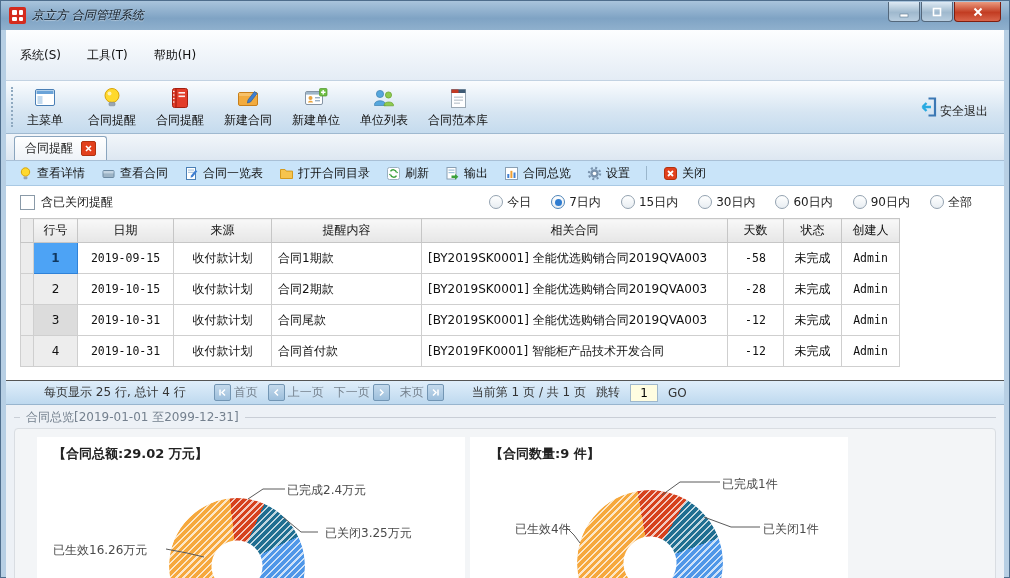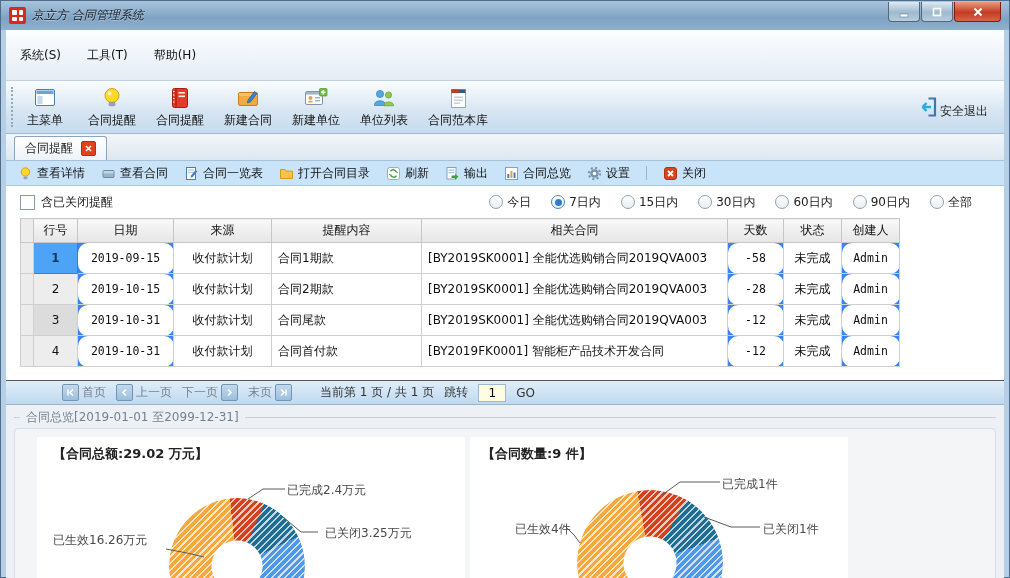--- a/index.html
+++ b/index.html
@@ -53,39 +53,39 @@
   .listwrap{height:162px;background:#fff;border-bottom:1px solid #555;position:relative;}
   table.grid{border-collapse:collapse;margin-left:14px;table-layout:fixed;background:#3b82f6;}
   table.grid{border:1px solid #777;}
   .grid th{background:linear-gradient(#f8f8f8,#e6e6e6);font-weight:normal;color:#111;height:23px;border:1px solid #c6c6c6;padding:0 4px;}
   .grid td{height:30px;border:1px solid #cfcfcf;padding:0 6px;color:#111;background:#fff;}
   .grid .gut{background:#ececec;padding:0;}
   .grid td.rowno{background:#ededed;text-align:center;padding:0;}
   .grid tr.r3 td.rowno{background:#dcdcdc;}
   .grid td.rowno.sel{background:#4da3f5;color:#10375e;font-weight:bold;border-color:#2f82d8;}
   .cc{text-align:center;}
-  .mono{font-family:"DejaVu Sans Mono","Liberation Mono",monospace;font-size:11.5px;border-radius:10px;}
+  .mono{font-family:"DejaVu Sans Mono","Liberation Mono",monospace;font-size:11.5px;}
   
   .pagebar{height:23px;background:linear-gradient(#e0eefa,#bed9ef);border-bottom:1px solid #98b5ce;
     display:flex;align-items:center;gap:10px;padding:0 10px 0 38px;color:#333;}
   .navitem{display:flex;align-items:center;gap:3px;cursor:pointer;color:#7c8differently;color:#76828e;}
   .navico{width:15px;height:15px;border-radius:2px;background:linear-gradient(#c3d9ec,#9dbfdc);border:1px solid #7396b4;display:flex;align-items:center;justify-content:center;}
   .jumpin{width:26px;height:16px;border:1px solid #a0b8cc;background:#fffde1;text-align:center;font:inherit;padding:0;}
   .pgroup{display:flex;align-items:center;gap:10px;margin-left:18px;}
   
   .bottom{height:203px;background:#edf1f6;padding:4px 8px 0 8px;box-sizing:border-box;}
   .legendrow{display:flex;align-items:center;gap:6px;color:#74808e;height:16px;}
   .legendrow::before{content:"";width:6px;border-top:1px solid #c9ced6;}
   .legendrow::after{content:"";flex:1;border-top:1px solid #c9ced6;}
   .opanel{position:relative;margin-top:3px;height:220px;background:#f3f5f7;border:1px solid #d9dde2;border-radius:4px;}
   .card{position:absolute;top:8px;height:210px;background:#fff;}
   .card1{left:22px;width:428px;}
   .card2{left:455px;width:378px;}
   .ctitle{position:absolute;left:16px;top:8px;font-weight:bold;color:#222;font-size:13px;}
-  .card2 .ctitle{left:12px;}
+  .card2 .ctitle{left:20px;}
   .donut{position:absolute;border-radius:50%;}
   .d1{left:132px;top:61px;width:136px;height:136px;
       -webkit-mask:radial-gradient(circle,transparent 25px,#000 26px);mask:radial-gradient(circle,transparent 25px,#000 26px);}
   .d2{left:107px;top:53px;width:146px;height:146px;
       -webkit-mask:radial-gradient(circle,transparent 26px,#000 27px);mask:radial-gradient(circle,transparent 26px,#000 27px);}
   .pie{position:absolute;inset:0;border-radius:50%;}
   .hatch{position:absolute;inset:0;border-radius:50%;
       background:repeating-linear-gradient(135deg,rgba(255,255,255,0) 0 3.2px,rgba(255,255,255,.72) 3.2px 4.8px);}
   .plabel{position:absolute;color:#4a4a4a;white-space:nowrap;}
   .lines{position:absolute;inset:0;pointer-events:none;}
@@ -417,20 +417,21 @@
           <td>[BY2019FK0001] 智能柜产品技术开发合同</td>
           <td class="cc mono">-12</td>
           <td class="cc">未完成</td>
           <td class="cc mono">Admin</td>
         </tr>
       </tbody>
         </table>
     </div>
 
     <div class="pagebar">
+      <span>每页显示 25 行, 总计 4 行</span>
       <div class="pgroup">
         <span class="navitem">
           <span class="navico">
               <svg width="15" height="15">
                 <path d="M5 4.5 v6 M10 4.5 L7 7.5 l3 3" stroke="#fff" stroke-width="1.5" fill="none"></path>
               </svg>
             </span>
           <span>首页</span>
         </span>
         <span class="navitem">
@@ -479,21 +480,21 @@
             <div class="hatch"></div>
           </div>
           <svg class="lines" width="428" height="210">
             <polyline points="211,62 226,52 248,52"></polyline>
             <polyline points="246,80 264,95 281,95"></polyline>
             <polyline points="129,112 150,116 167,120"></polyline>
             <polyline points="252,148 266,160"></polyline>
           </svg>
           <span class="plabel" style="left:250px;top:45px">已完成2.4万元</span>
           <span class="plabel" style="left:288px;top:88px">已关闭3.25万元</span>
-          <span class="plabel" style="left:16px;top:95px">已生效16.26万元</span>
+          <span class="plabel" style="left:16px;top:105px">已生效16.26万元</span>
           <span class="plabel" style="left:268px;top:160px">未生效7.11万元</span>
         </div>
 
         <div class="card card2">
           <div class="ctitle">【合同数量:9 件】</div>
           <div class="donut d2">
             <div class="pie" style="background: conic-gradient(from -10deg, rgb(214, 65, 29) 0deg, rgb(214, 65, 29) 40deg, rgb(31, 110, 145) 40deg, rgb(31, 110, 145) 80deg, rgb(79, 151, 232) 80deg, rgb(79, 151, 232) 200deg, rgb(246, 168, 61) 200deg, rgb(246, 168, 61) 360deg);"></div>
             <div class="hatch"></div>
           </div>
           <svg class="lines" width="378" height="210">

